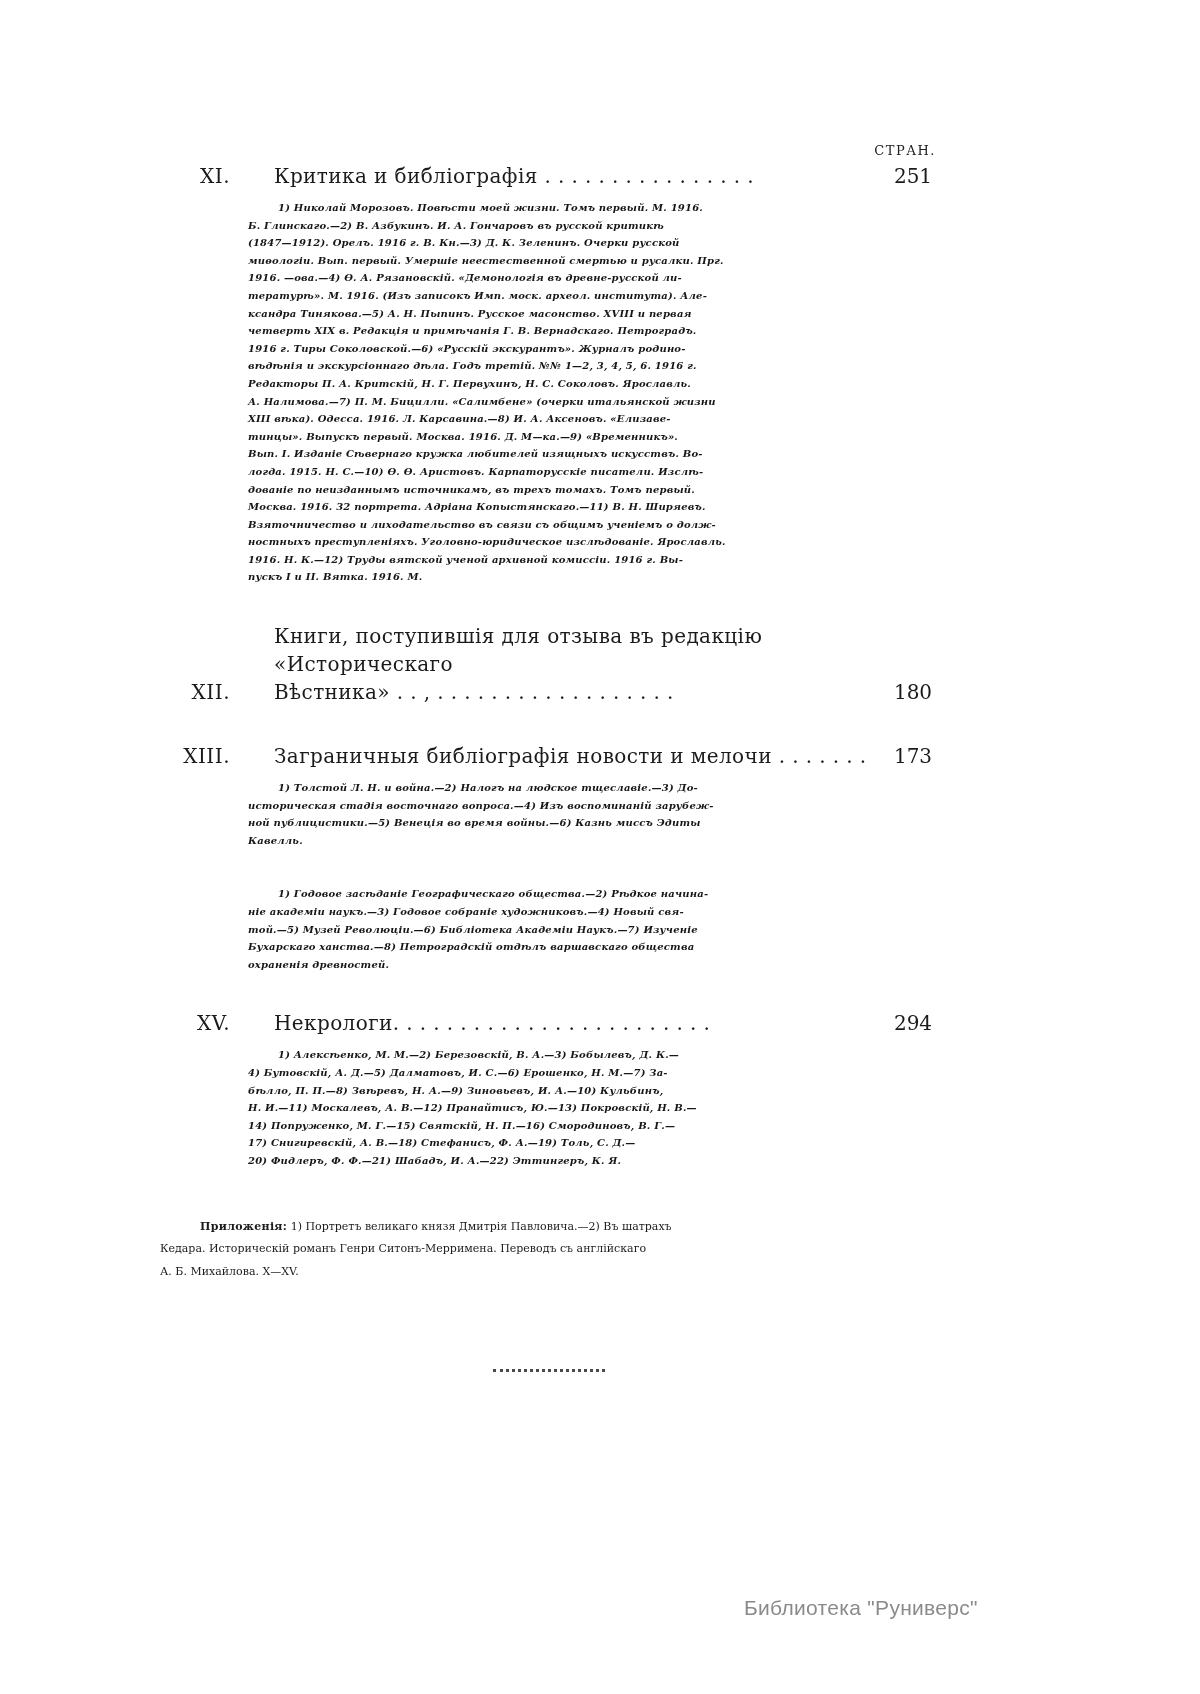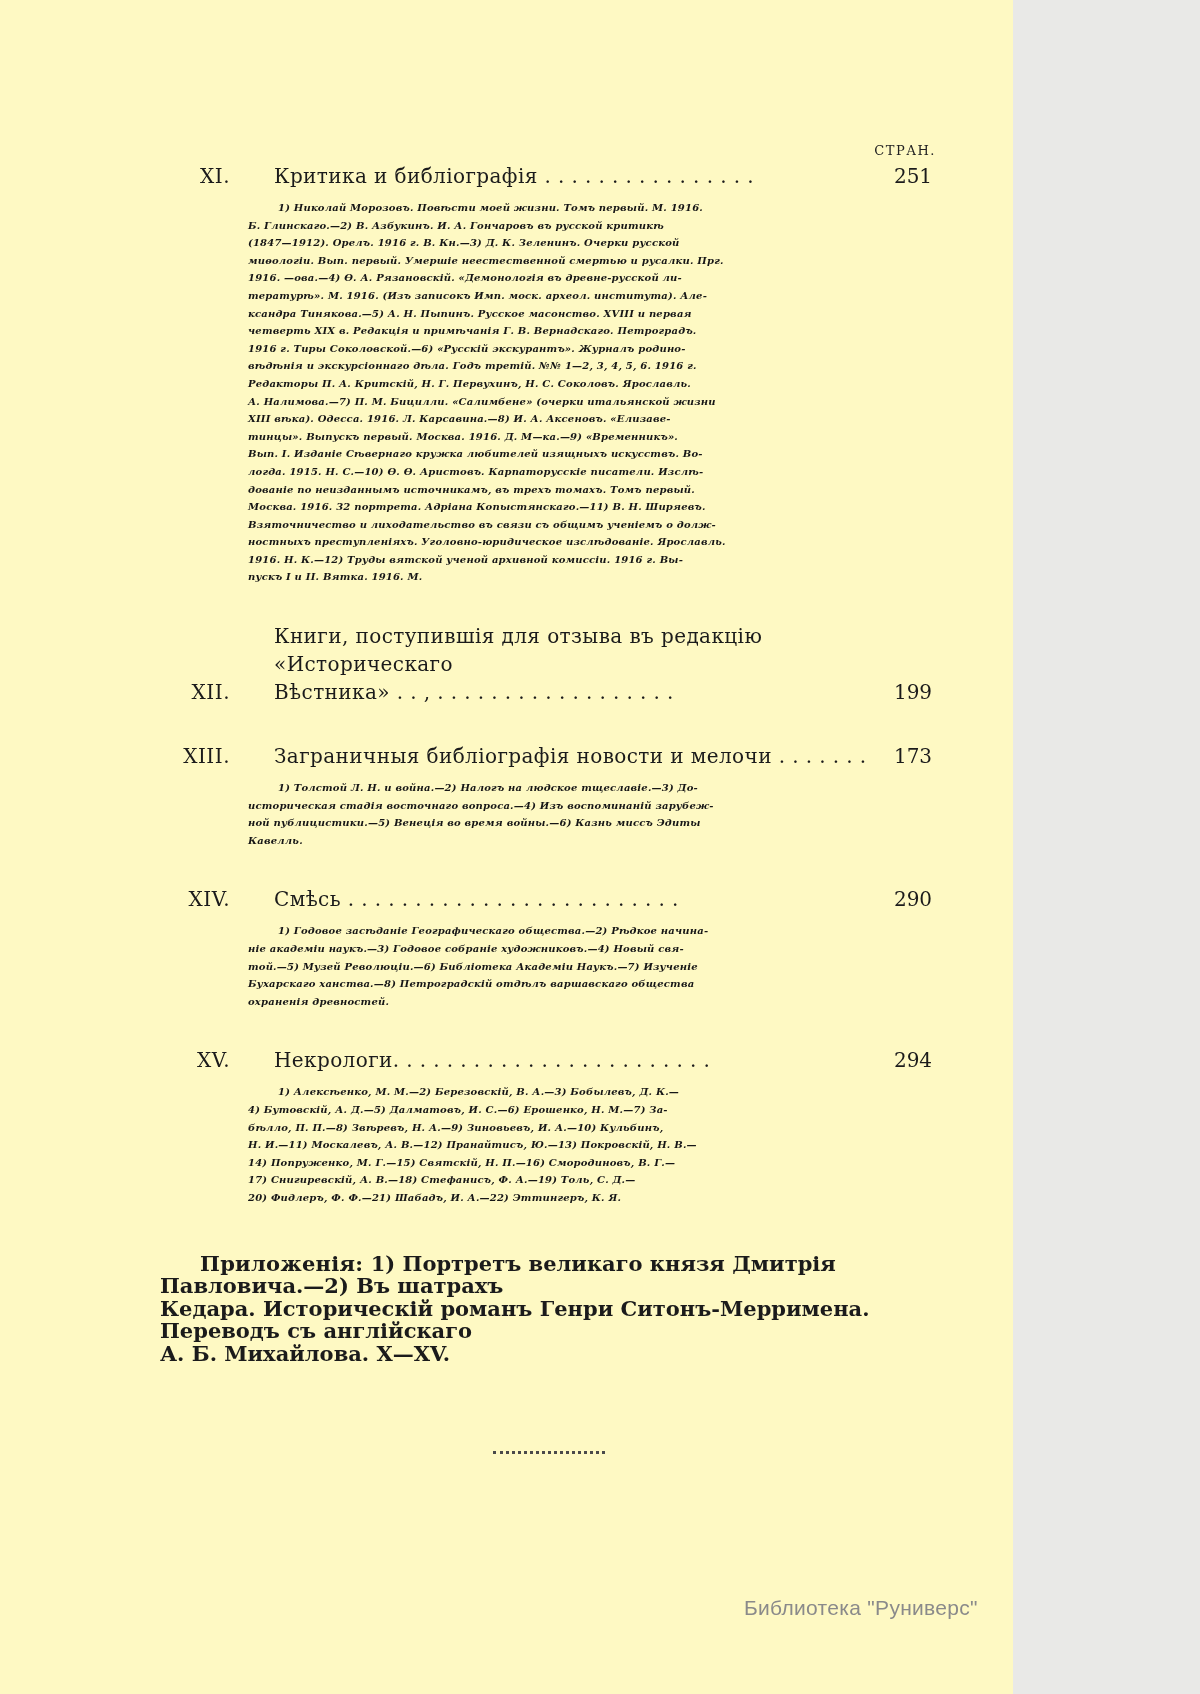--- a/index.html
+++ b/index.html
@@ -3,22 +3,22 @@
 <meta charset="utf-8">
 <style>
   html,body{margin:0;padding:0;}
   body{
     width:1200px;height:1694px;
     background:#e9e9e7;
     font-family:"DejaVu Serif","Liberation Serif",serif;
   }
   .page{
     position:relative;
-    width:1013px;height:1694px;
-    background:#fef9c3;
+    width:1200px;height:1694px;
+    background:#ffffff;
     color:#1b1b1b;
     overflow:hidden;
   }
   .content{
     position:absolute;
     left:160px;top:143px;
     width:778px;
   }
   .col-header{
     text-align:right;
@@ -61,25 +61,24 @@
     line-height:17.6px;
     white-space:pre-line;
     text-indent:30px;
     letter-spacing:0.2px;
     color:#161616;
     font-style:italic;
   }
   .appendix{
     margin:46px 0 0 0;
     width:778px;
-    font-size:21px;
+    font-size:11px;
     line-height:22.5px;
     white-space:pre-line;
     text-indent:40px;
-    font-weight:bold;
   }
   .appendix b{letter-spacing:0.3px;}
   .flourish{
     width:112px;
     height:0;
     margin:86px auto 0 auto;
     border-bottom:3px dotted #4a4a4a;
   }
   .watermark{
     position:absolute;
@@ -125,40 +124,35 @@
 Взяточничество и лиходательство въ связи съ общимъ ученіемъ о долж-
 ностныхъ преступленіяхъ. Уголовно-юридическое изслѣдованіе. Ярославль.
 1916. Н. К.—12) Труды вятской ученой архивной комиссіи. 1916 г. Вы-
 пускъ I и II. Вятка. 1916. М.</p>
         </div>
         <div class="entry">
           <div class="head">
             <span class="numeral">XII.</span>
             <span class="title">Книги, поступившія для отзыва въ редакцію «Историческаго
 Вѣстника»  . . , . . . . . . . . . . . . . . . . . .</span>
-            <span class="pageno">199</span>
+            <span class="pageno">180</span>
           </div>
         </div>
         <div class="entry">
           <div class="head">
             <span class="numeral">XIII.</span>
             <span class="title">Заграничныя библіографія новости и мелочи . . . . . . .</span>
             <span class="pageno">173</span>
           </div>
           <p class="annotation">1) Толстой Л. Н. и война.—2) Налогъ на людское тщеславіе.—3) До-
 историческая стадія восточнаго вопроса.—4) Изъ воспоминаній зарубеж-
 ной публицистики.—5) Венеція во время войны.—6) Казнь миссъ Эдиты
 Кавелль.</p>
         </div>
         <div class="entry">
-          <div class="head">
-            <span class="numeral">XIV.</span>
-            <span class="title">Смѣсь . . . . . . . . . . . . . . . . . . . . . . . . .</span>
-            <span class="pageno">290</span>
-          </div>
           <p class="annotation">1) Годовое засѣданіе Географическаго общества.—2) Рѣдкое начина-
 ніе академіи наукъ.—3) Годовое собраніе художниковъ.—4) Новый свя-
 той.—5) Музей Революціи.—6) Библіотека Академіи Наукъ.—7) Изученіе
 Бухарскаго ханства.—8) Петроградскій отдѣлъ варшавскаго общества
 охраненія древностей.</p>
         </div>
         <div class="entry">
           <div class="head">
             <span class="numeral">XV.</span>
             <span class="title">Некрологи. . . . . . . . . . . . . . . . . . . . . . . .</span>

